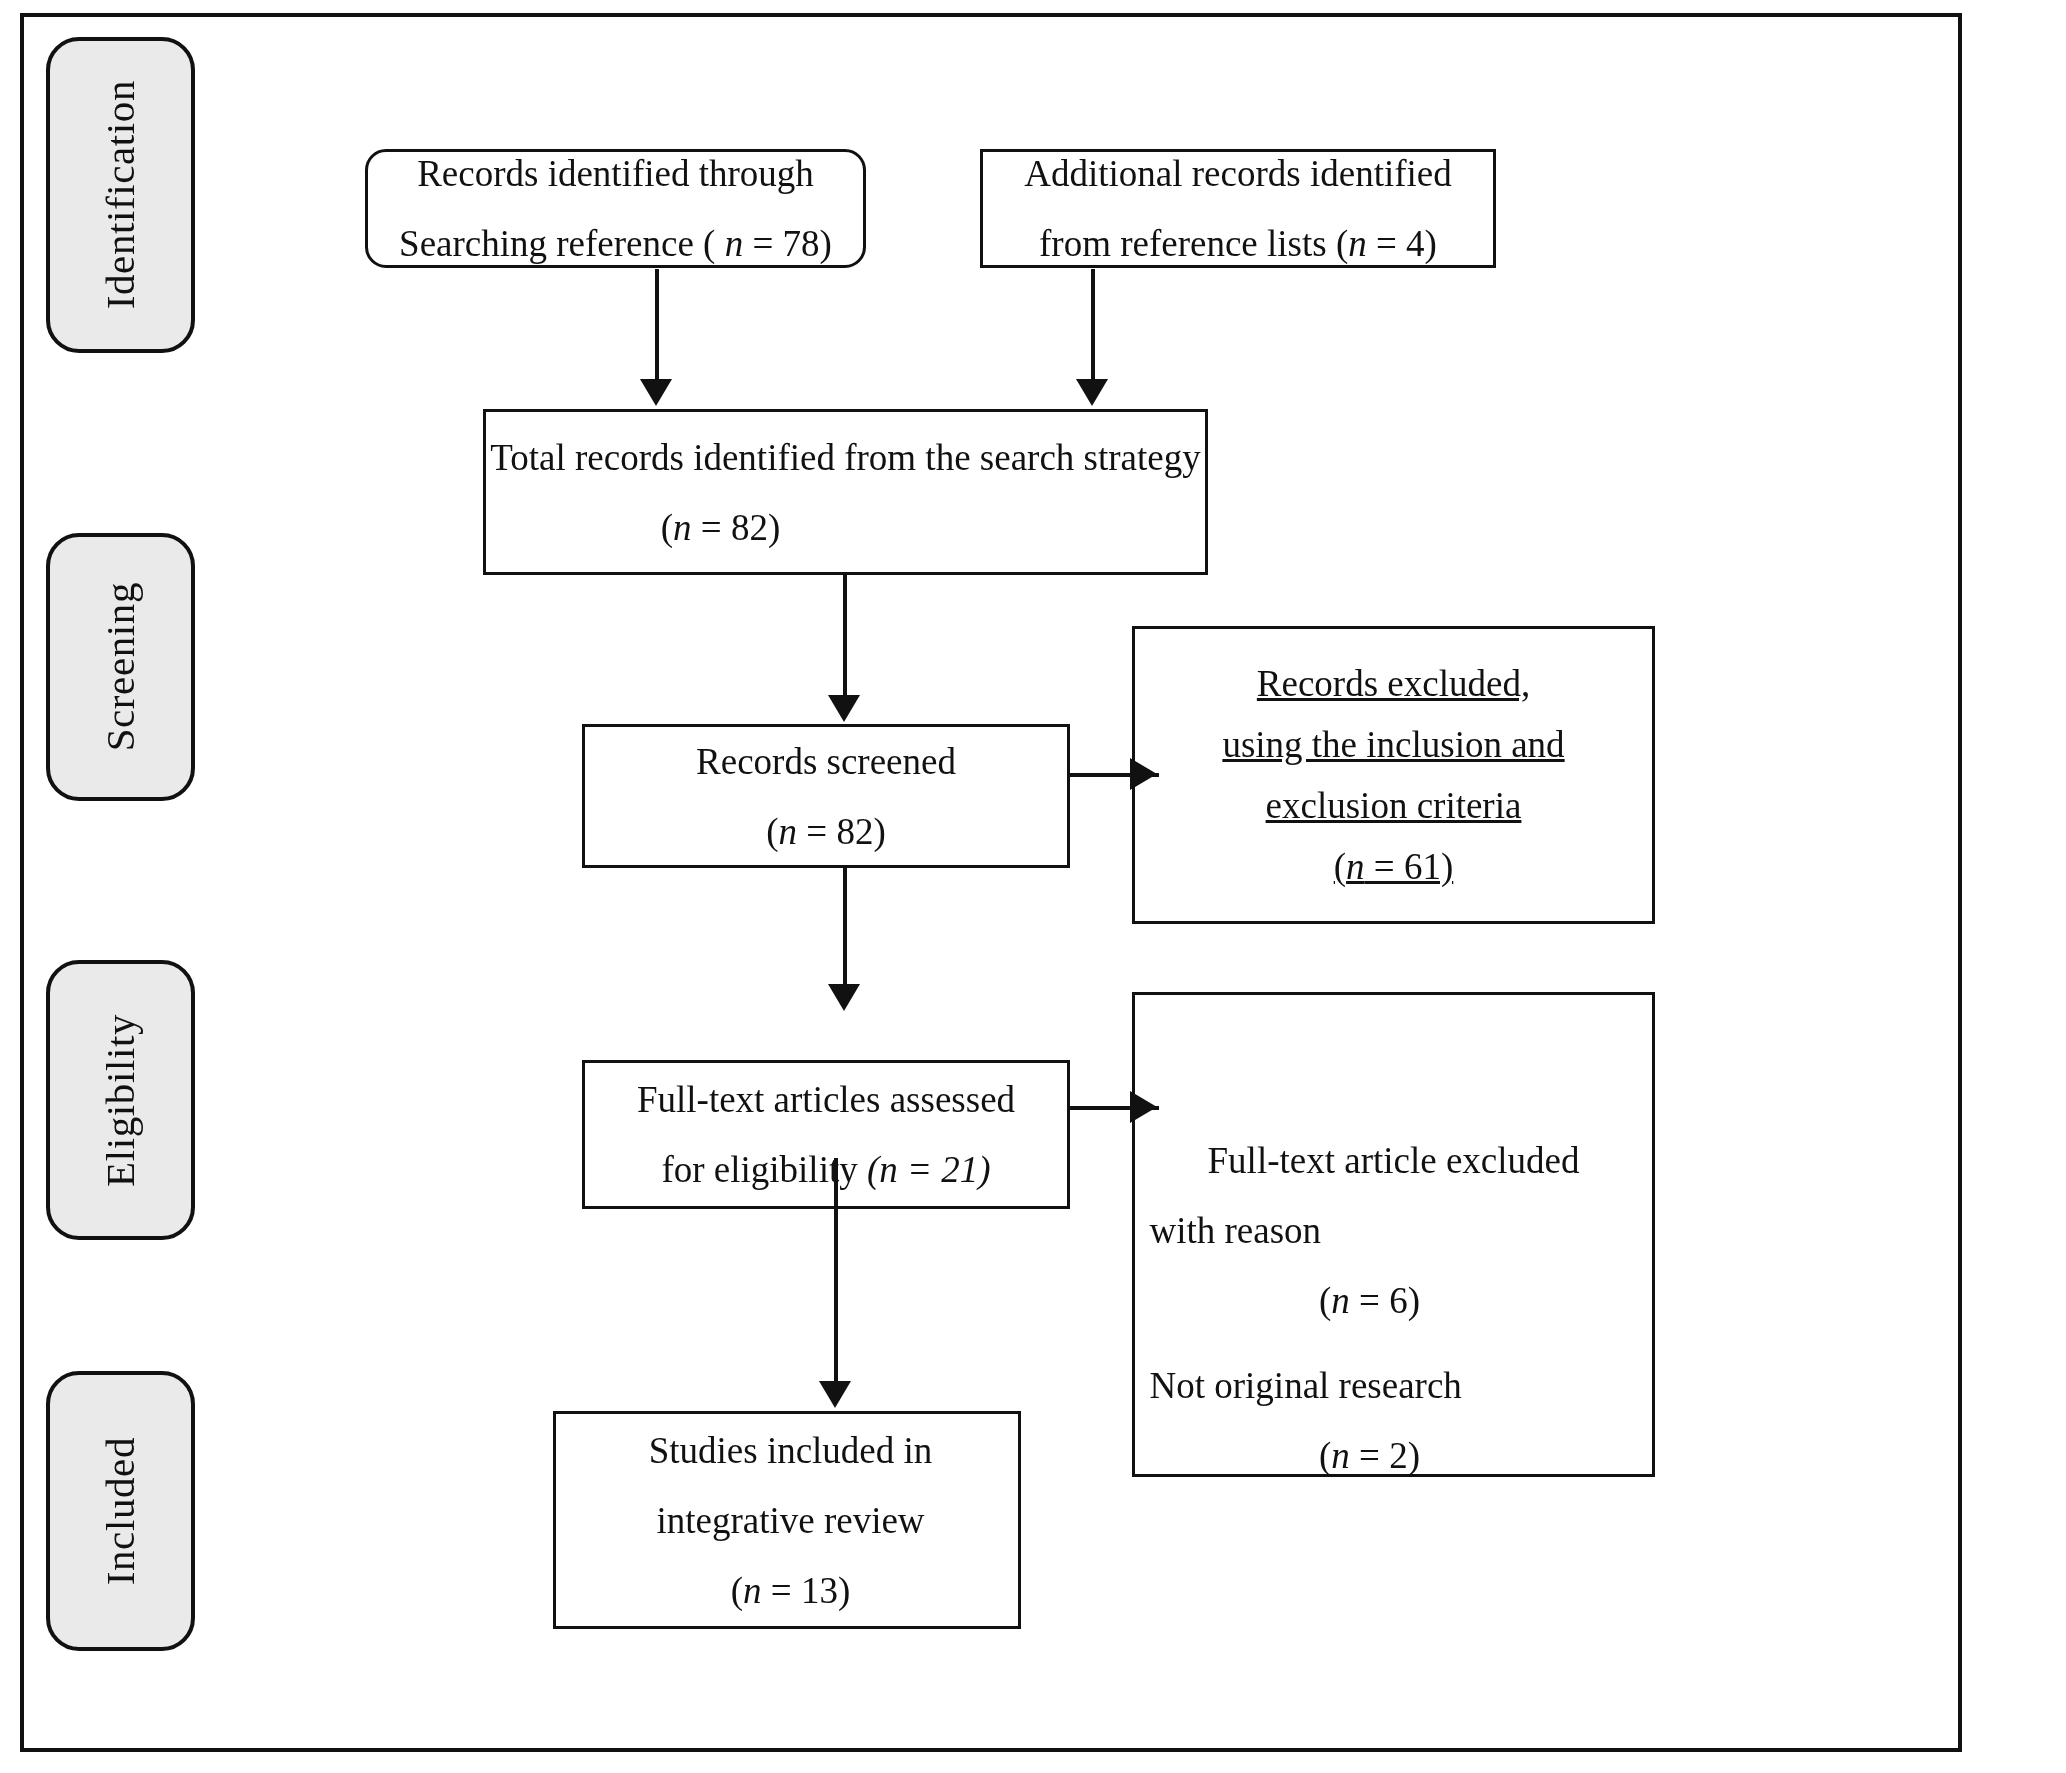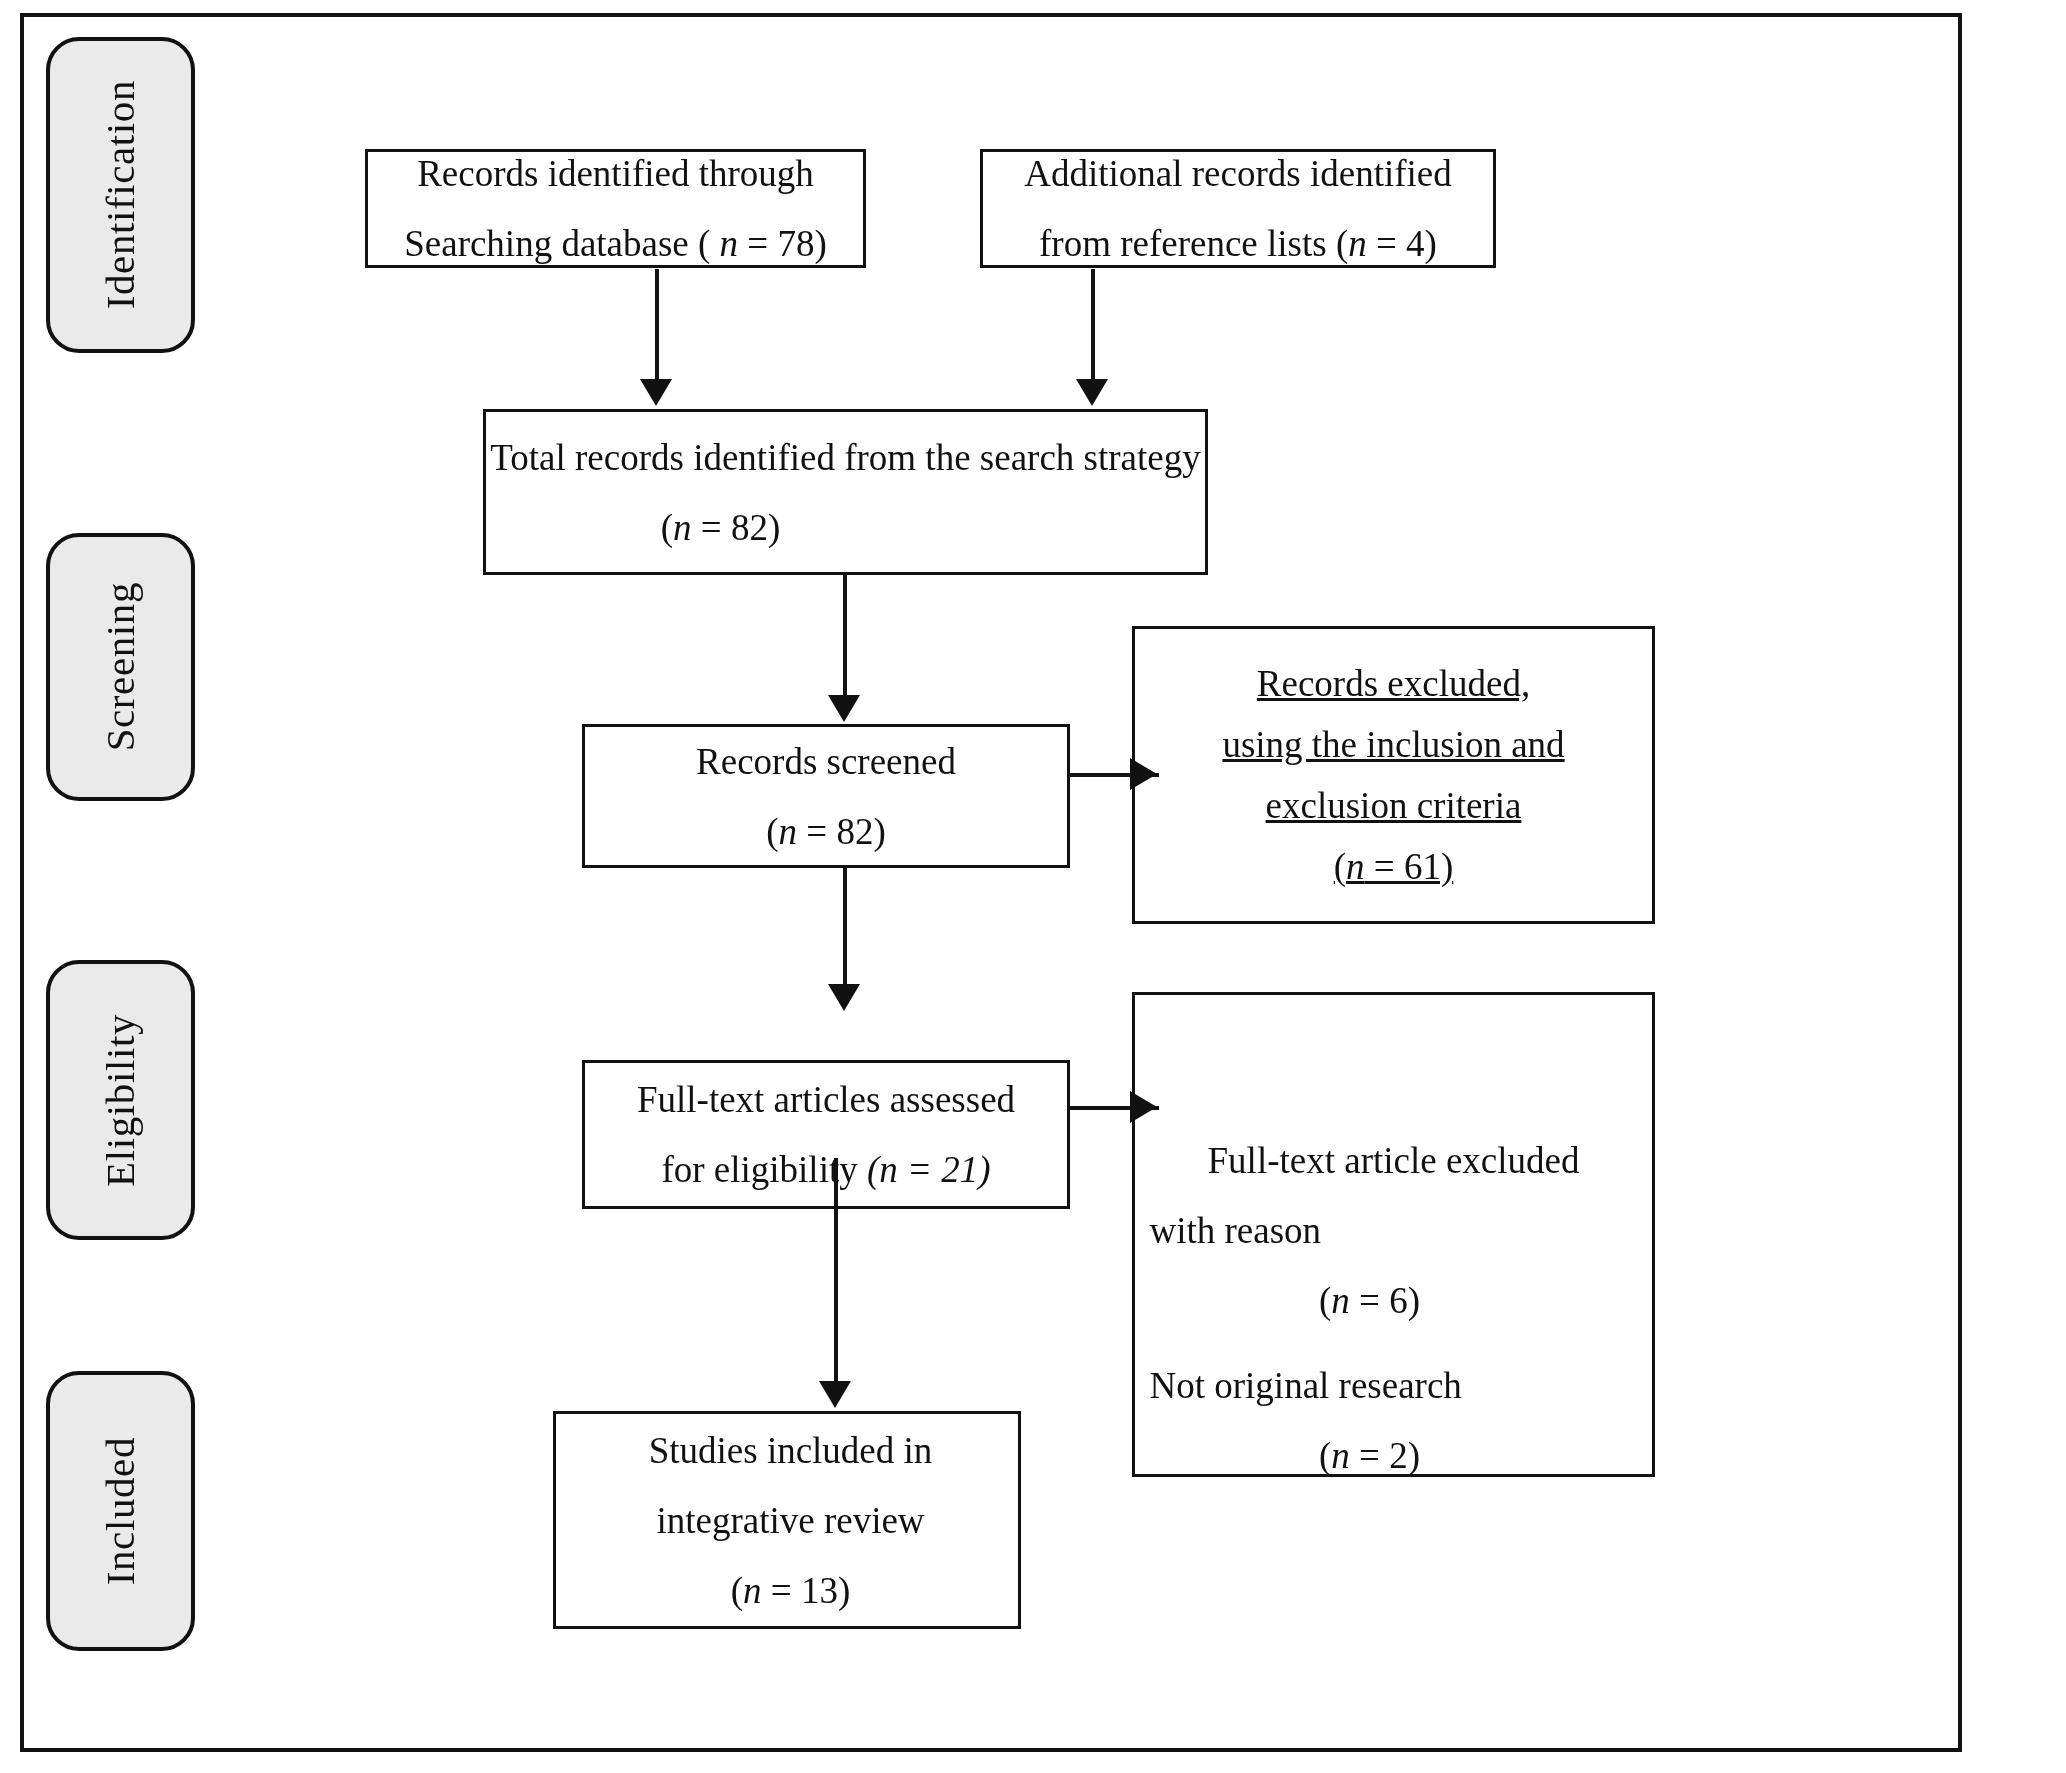--- a/index.html
+++ b/index.html
@@ -125,23 +125,23 @@
     </div>
 
     <div class="stage-label" style="left:21.5px; top:943px; width:149px; height:280px;">
       <span class="vtext">Eligibility</span>
     </div>
 
     <div class="stage-label" style="left:21.5px; top:1354px; width:149px; height:280px;">
       <span class="vtext">Included</span>
     </div>
 
-    <div class="pbox" style="left:341px; top:132px; width:501px; height:119px;">
+    <div class="pbox" style="left:341px; top:132px; width:501px; height:119px;border-radius:21px;">
       <span class="ln">Records identified through</span>
-      <span class="ln sp"><span>Searching database ( </span><span class="it">n</span><span> = 78)</span></span>
+      <span class="ln sp"><span>Searching reference ( </span><span class="it">n</span><span> = 78)</span></span>
     </div>
 
     <div class="pbox" style="left:956px; top:132px; width:516px; height:119px;">
       <span class="ln">Additional records identified</span>
       <span class="ln sp"><span>from reference lists (</span><span class="it">n</span><span> = 4)</span></span>
     </div>
 
     <div class="vline" style="left:631px; top:252px; height:114px;"></div>
     <div class="arrow-down" style="left:616px; top:362px;"></div>
 

